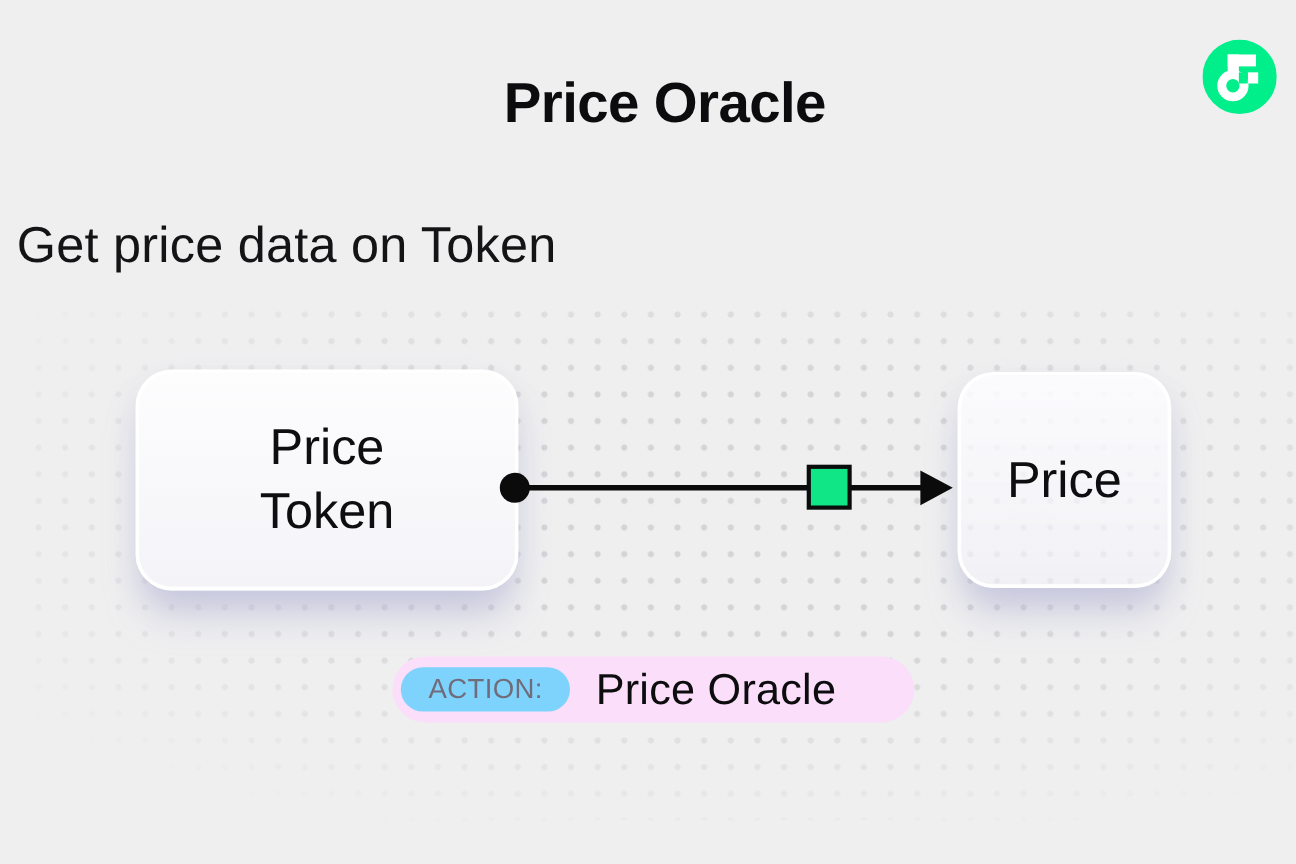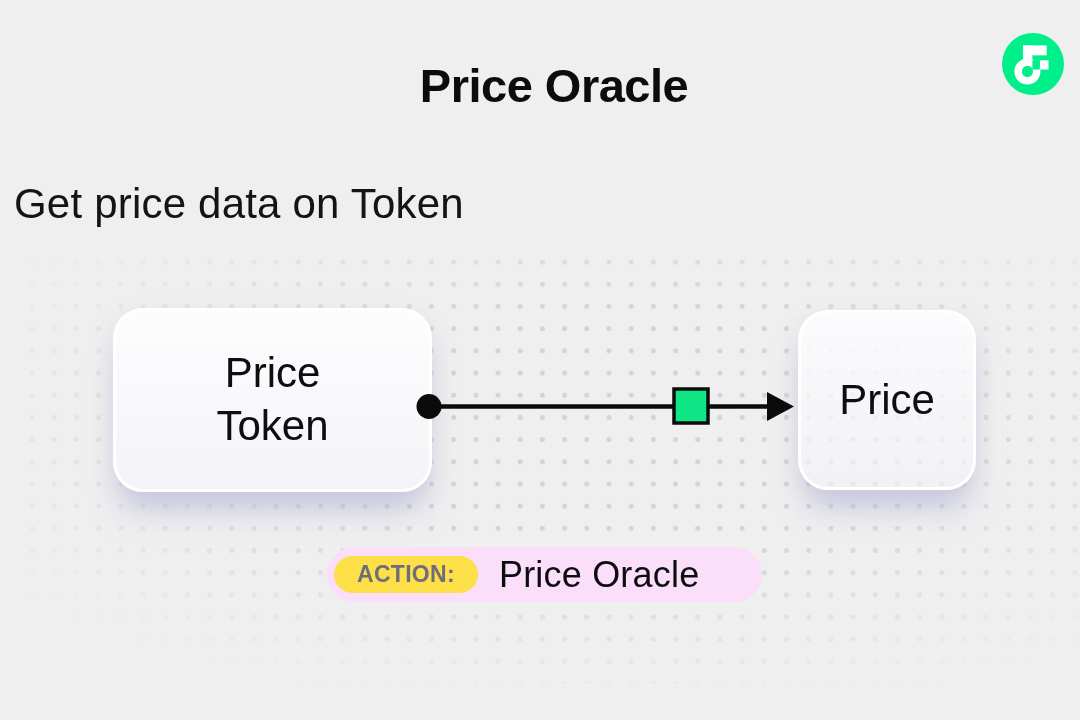--- a/index.html
+++ b/index.html
@@ -97,24 +97,24 @@
     background: #fbdef9;
     display: flex;
     align-items: center;
     padding-left: 7px;
     gap: 21px;
   }
   .action-badge {
     height: 37px;
     padding: 0 23px;
     border-radius: 19px;
-    background: #fde047;
+    background: #7dd3fc;
     color: #716c7c;
     font-size: 23px;
-    font-weight: 700;
+    font-weight: 400;
     letter-spacing: 0.3px;
     display: flex;
     align-items: center;
   }
   .action-label {
     font-size: 36px;
     font-weight: 400;
     color: #0d0d0f;
     letter-spacing: 0.2px;
   }

